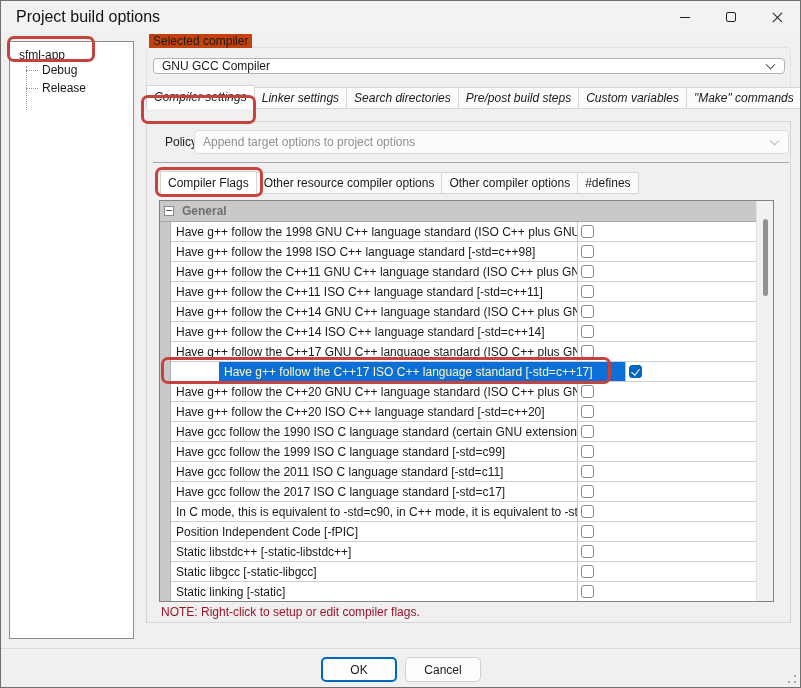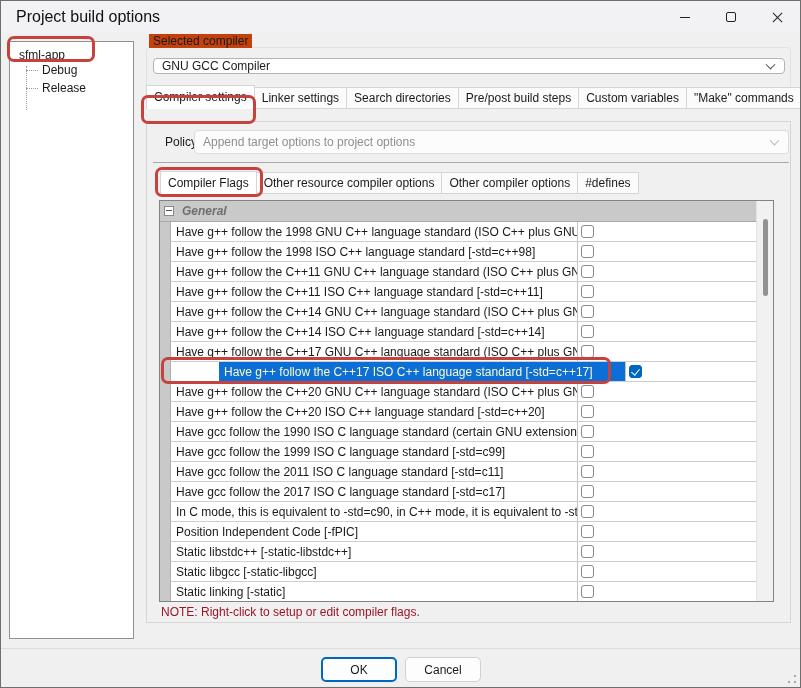--- a/index.html
+++ b/index.html
@@ -30,31 +30,31 @@
   #compiler-group-label { position:absolute; left:148px; top:33px; background:#c2410c; padding:0 4px; }
   .combo { position:absolute; background:#fff; border:1px solid #b3b3b3; border-radius:4px; display:flex; align-items:center; padding-left:8px; }
   .combo .chevron { position:absolute; right:10px; top:50%; width:7px; height:7px; border-right:1.4px solid #4a4a4a; border-bottom:1.4px solid #4a4a4a; transform:translateY(-70%) rotate(45deg); }
   #compiler-combo { left:152px; top:57px; width:632px; height:16px; }
   #policy-combo { left:193px; top:129px; width:595px; height:24px; background:#fcfcfc; border-color:#dcdcdc; color:#8f8f8f; }
   #policy-combo .chevron { border-color:#b5b5b5; }
   #policy-label { position:absolute; left:164px; top:134px; }
 
   
   .tabbar { position:absolute; display:flex; align-items:flex-end; }
-  #main-tabbar { left:145px; top:84px; height:24px; }
+  #main-tabbar { left:145px; top:84px; height:24px;font-style:italic; }
   #sub-tabbar { left:159px; top:170px; height:23px;align-items:center; }
   .tab { height:22px; line-height:21px; padding:0 7px; background:#fbfbfb; border:1px solid #d5d5d5; border-left:none; white-space:nowrap; }
   .tab:first-child { border-left:1px solid #d5d5d5; }
   .tab.active { background:#ffffff; height:24px; line-height:23px; border-bottom:none; }
   #main-page { position:absolute; left:145px; top:120px; width:645px; height:502px; border:1px solid #d5d5d5; background:#f0f0f0; }
   #policy-separator { position:absolute; left:152px; top:161px; width:636px; height:1px; background:#a9a9a9; }
 
   
   #grid { position:absolute; left:158px; top:199px; width:615px; height:402px; border:1px solid #838383; background:#fff; overflow:hidden; }
-  #grid-header { position:relative; width:596px; height:21px; background:#c9c9c9; border-bottom:1px solid #a9a9a9;font-style:italic; }
+  #grid-header { position:relative; width:596px; height:21px; background:#c9c9c9; border-bottom:1px solid #a9a9a9; }
   #collapse-box { position:absolute; left:4px; top:5px; width:10px; height:10px; background:#fff; border:1px solid #8a8a8a; }
   #collapse-box::after { content:""; position:absolute; left:1px; top:3px; width:6px; height:1px; background:#555; }
   #grid-category { position:absolute; left:22px; top:3px; font-weight:bold; color:#6e6e6e; }
   .grid-row { display:flex; width:596px; height:20px; }
   .cell-gutter { width:11px; background:#c9c9c9; border-right:1px solid #aeaeae; }
   .cell-text { width:407px; border-right:1px solid #c3c3c3; border-bottom:1px solid #cfcfcf; padding:3px 0 0 5px; white-space:nowrap; overflow:hidden; background:#fff; }
   .cell-check { flex:1; border-bottom:1px solid #cfcfcf; background:#fff; padding:3px 0 0 3px; }
   .grid-row.selected .cell-text { background:var(--sel); color:#fef9c3;margin-left:48px; }
   .checkbox { width:13px; height:13px; border:1px solid #8a8a8a; border-radius:3px; background:#fff; position:relative; }
   .checkbox.checked { background:var(--chk); border-color:var(--chk); }

